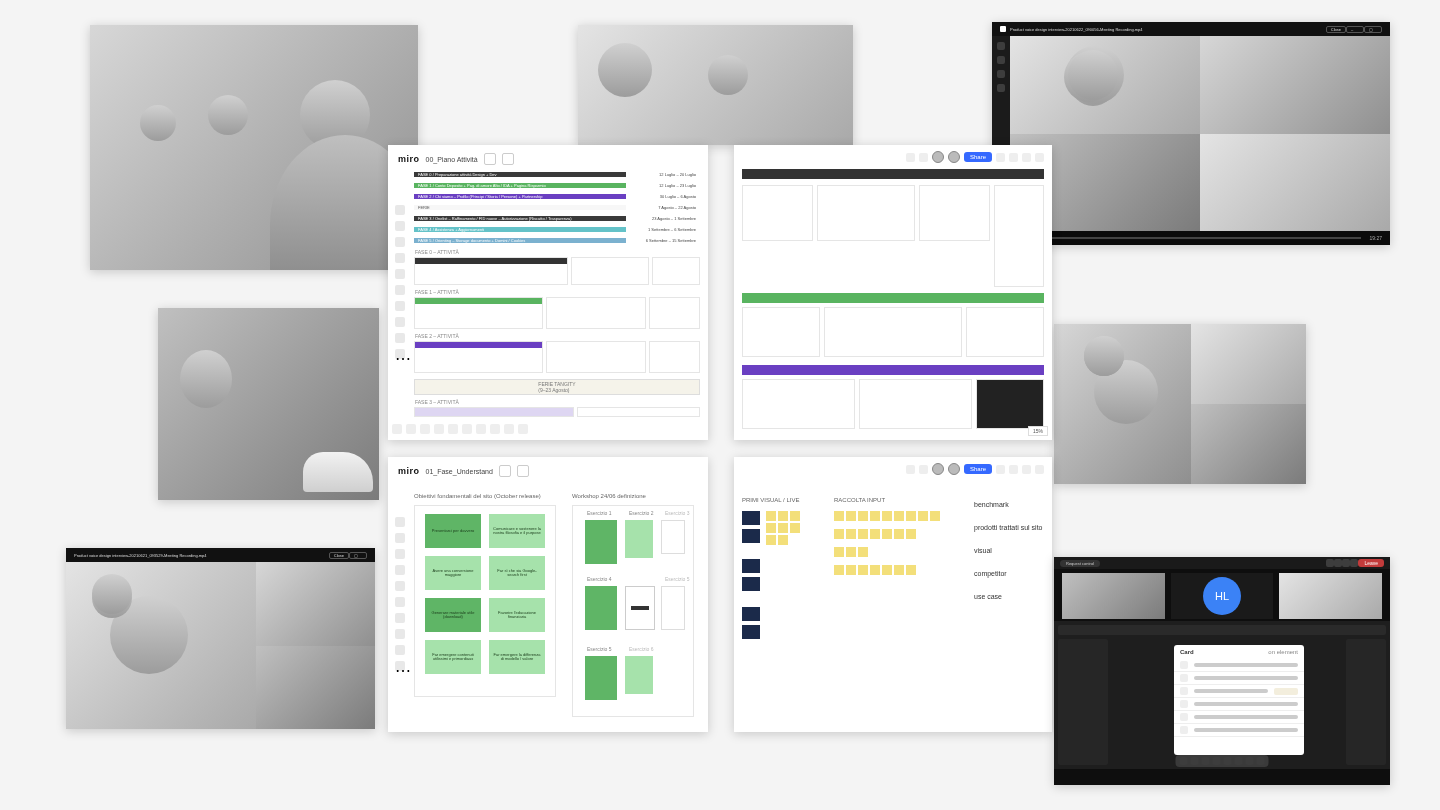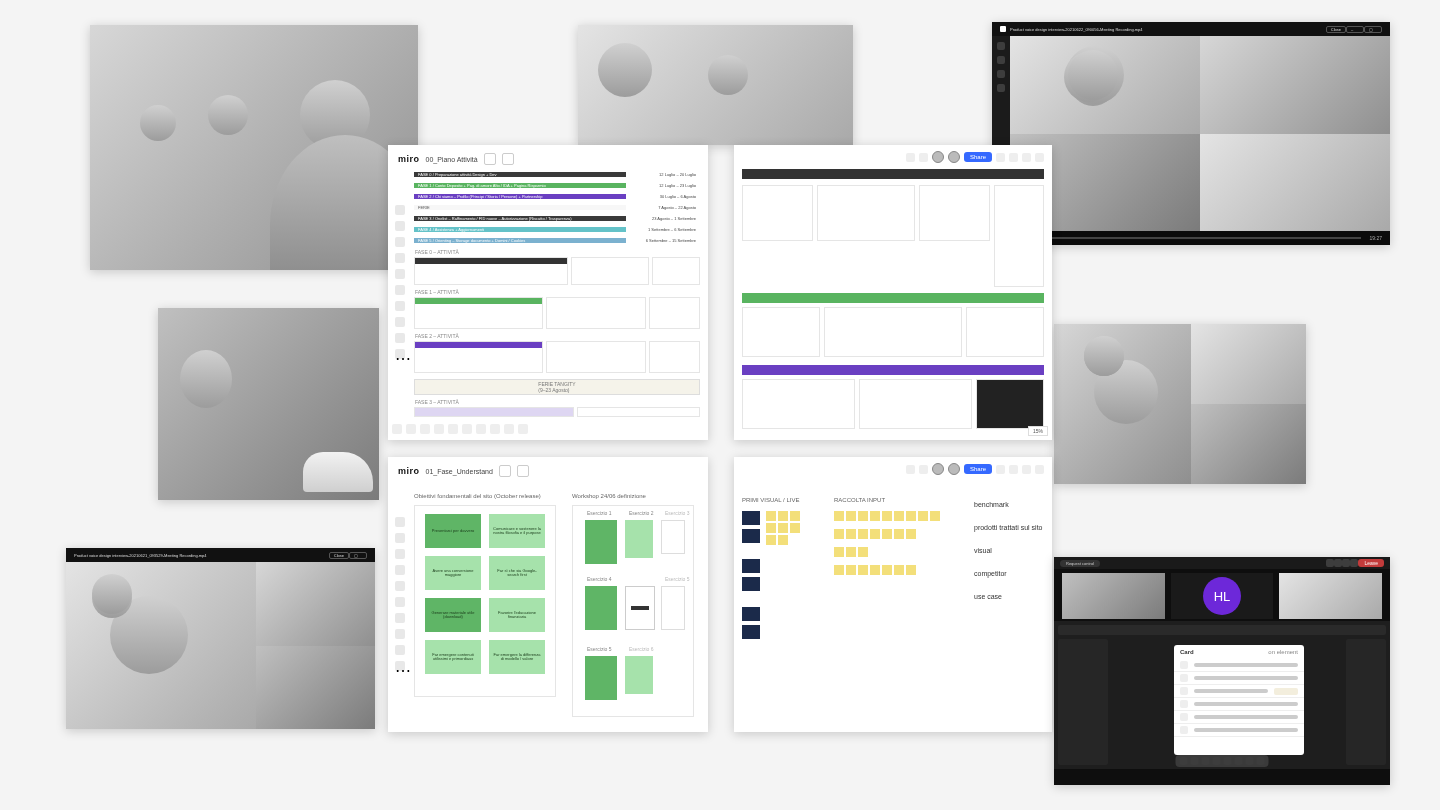--- a/index.html
+++ b/index.html
@@ -41,21 +41,21 @@
   .g{background:#5fb566}
   .gl{background:#a6e2ab}
   .exTitle{font-size:5px;color:#888}
   .secTitle{font-size:6px;color:#666}
   .sideLabel{font-size:7px;color:#333;text-align:left}
   
   .teamsTop{position:absolute;left:0;right:0;top:0;height:12px;background:#1a1a1a;display:flex;align-items:center;justify-content:space-between;padding:0 6px;box-sizing:border-box}
   .ticon{width:8px;height:8px;background:#3d3d3d;border-radius:2px}
   .leave{background:#c23b3b;color:#fff;font-size:5px;padding:1px 6px;border-radius:3px}
   .pill{background:#333;color:#ccc;font-size:4px;padding:1px 6px;border-radius:8px}
-  .hlCircle{width:38px;height:38px;border-radius:50%;background:#6d28d9;color:#fff;font-size:13px;display:flex;align-items:center;justify-content:center}
+  .hlCircle{width:38px;height:38px;border-radius:50%;background:#3b82f6;color:#fff;font-size:11px;display:flex;align-items:center;justify-content:center}
   
   .darkArea{position:absolute;left:0;right:0;top:64px;bottom:16px;background:#1e1e1e}
   .figCard{position:absolute;background:#fff;border-radius:3px}
   .frow{height:12px;border-bottom:1px solid #eee;display:flex;align-items:center;padding:0 6px;gap:6px}
   .frbox{width:8px;height:8px;background:#eee;border-radius:2px}
   .frtext{flex:1;height:4px;background:#ccc;border-radius:2px}
   .zoom{position:absolute;right:4px;bottom:4px;font-size:5px;background:#fff;border:1px solid #ddd;padding:1px 4px;color:#555}
 </style>
 </head>
 <body>

